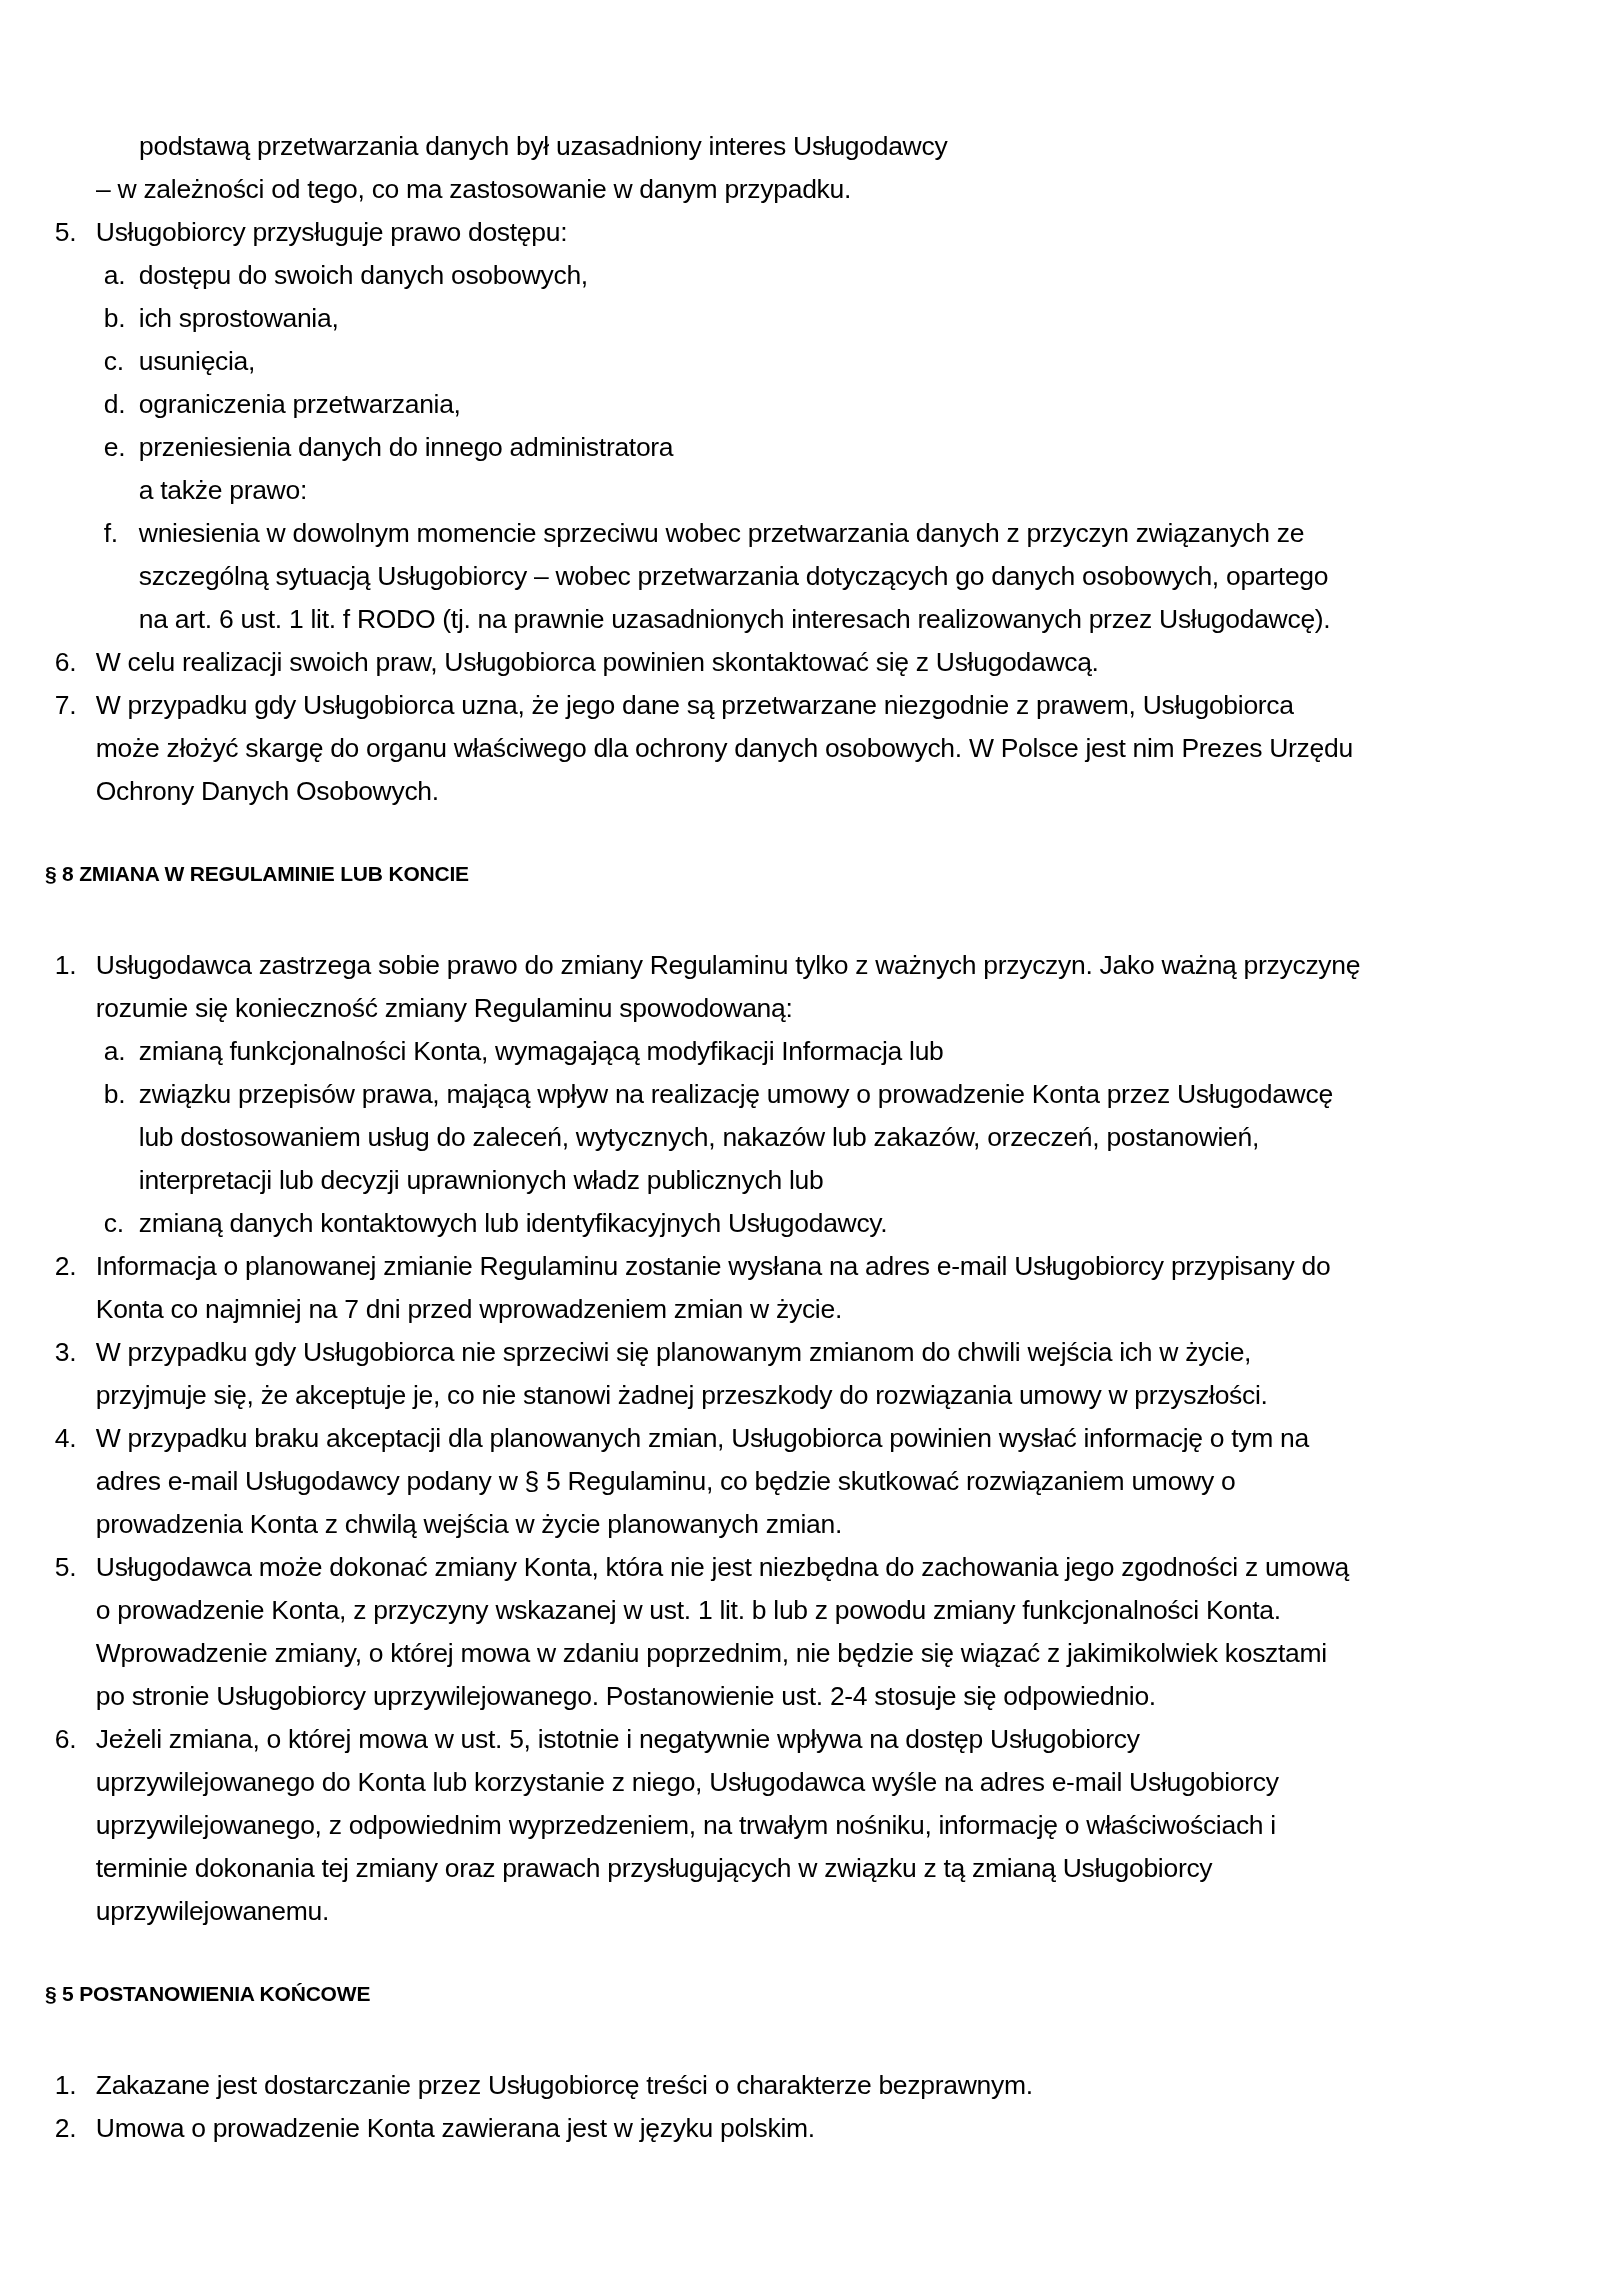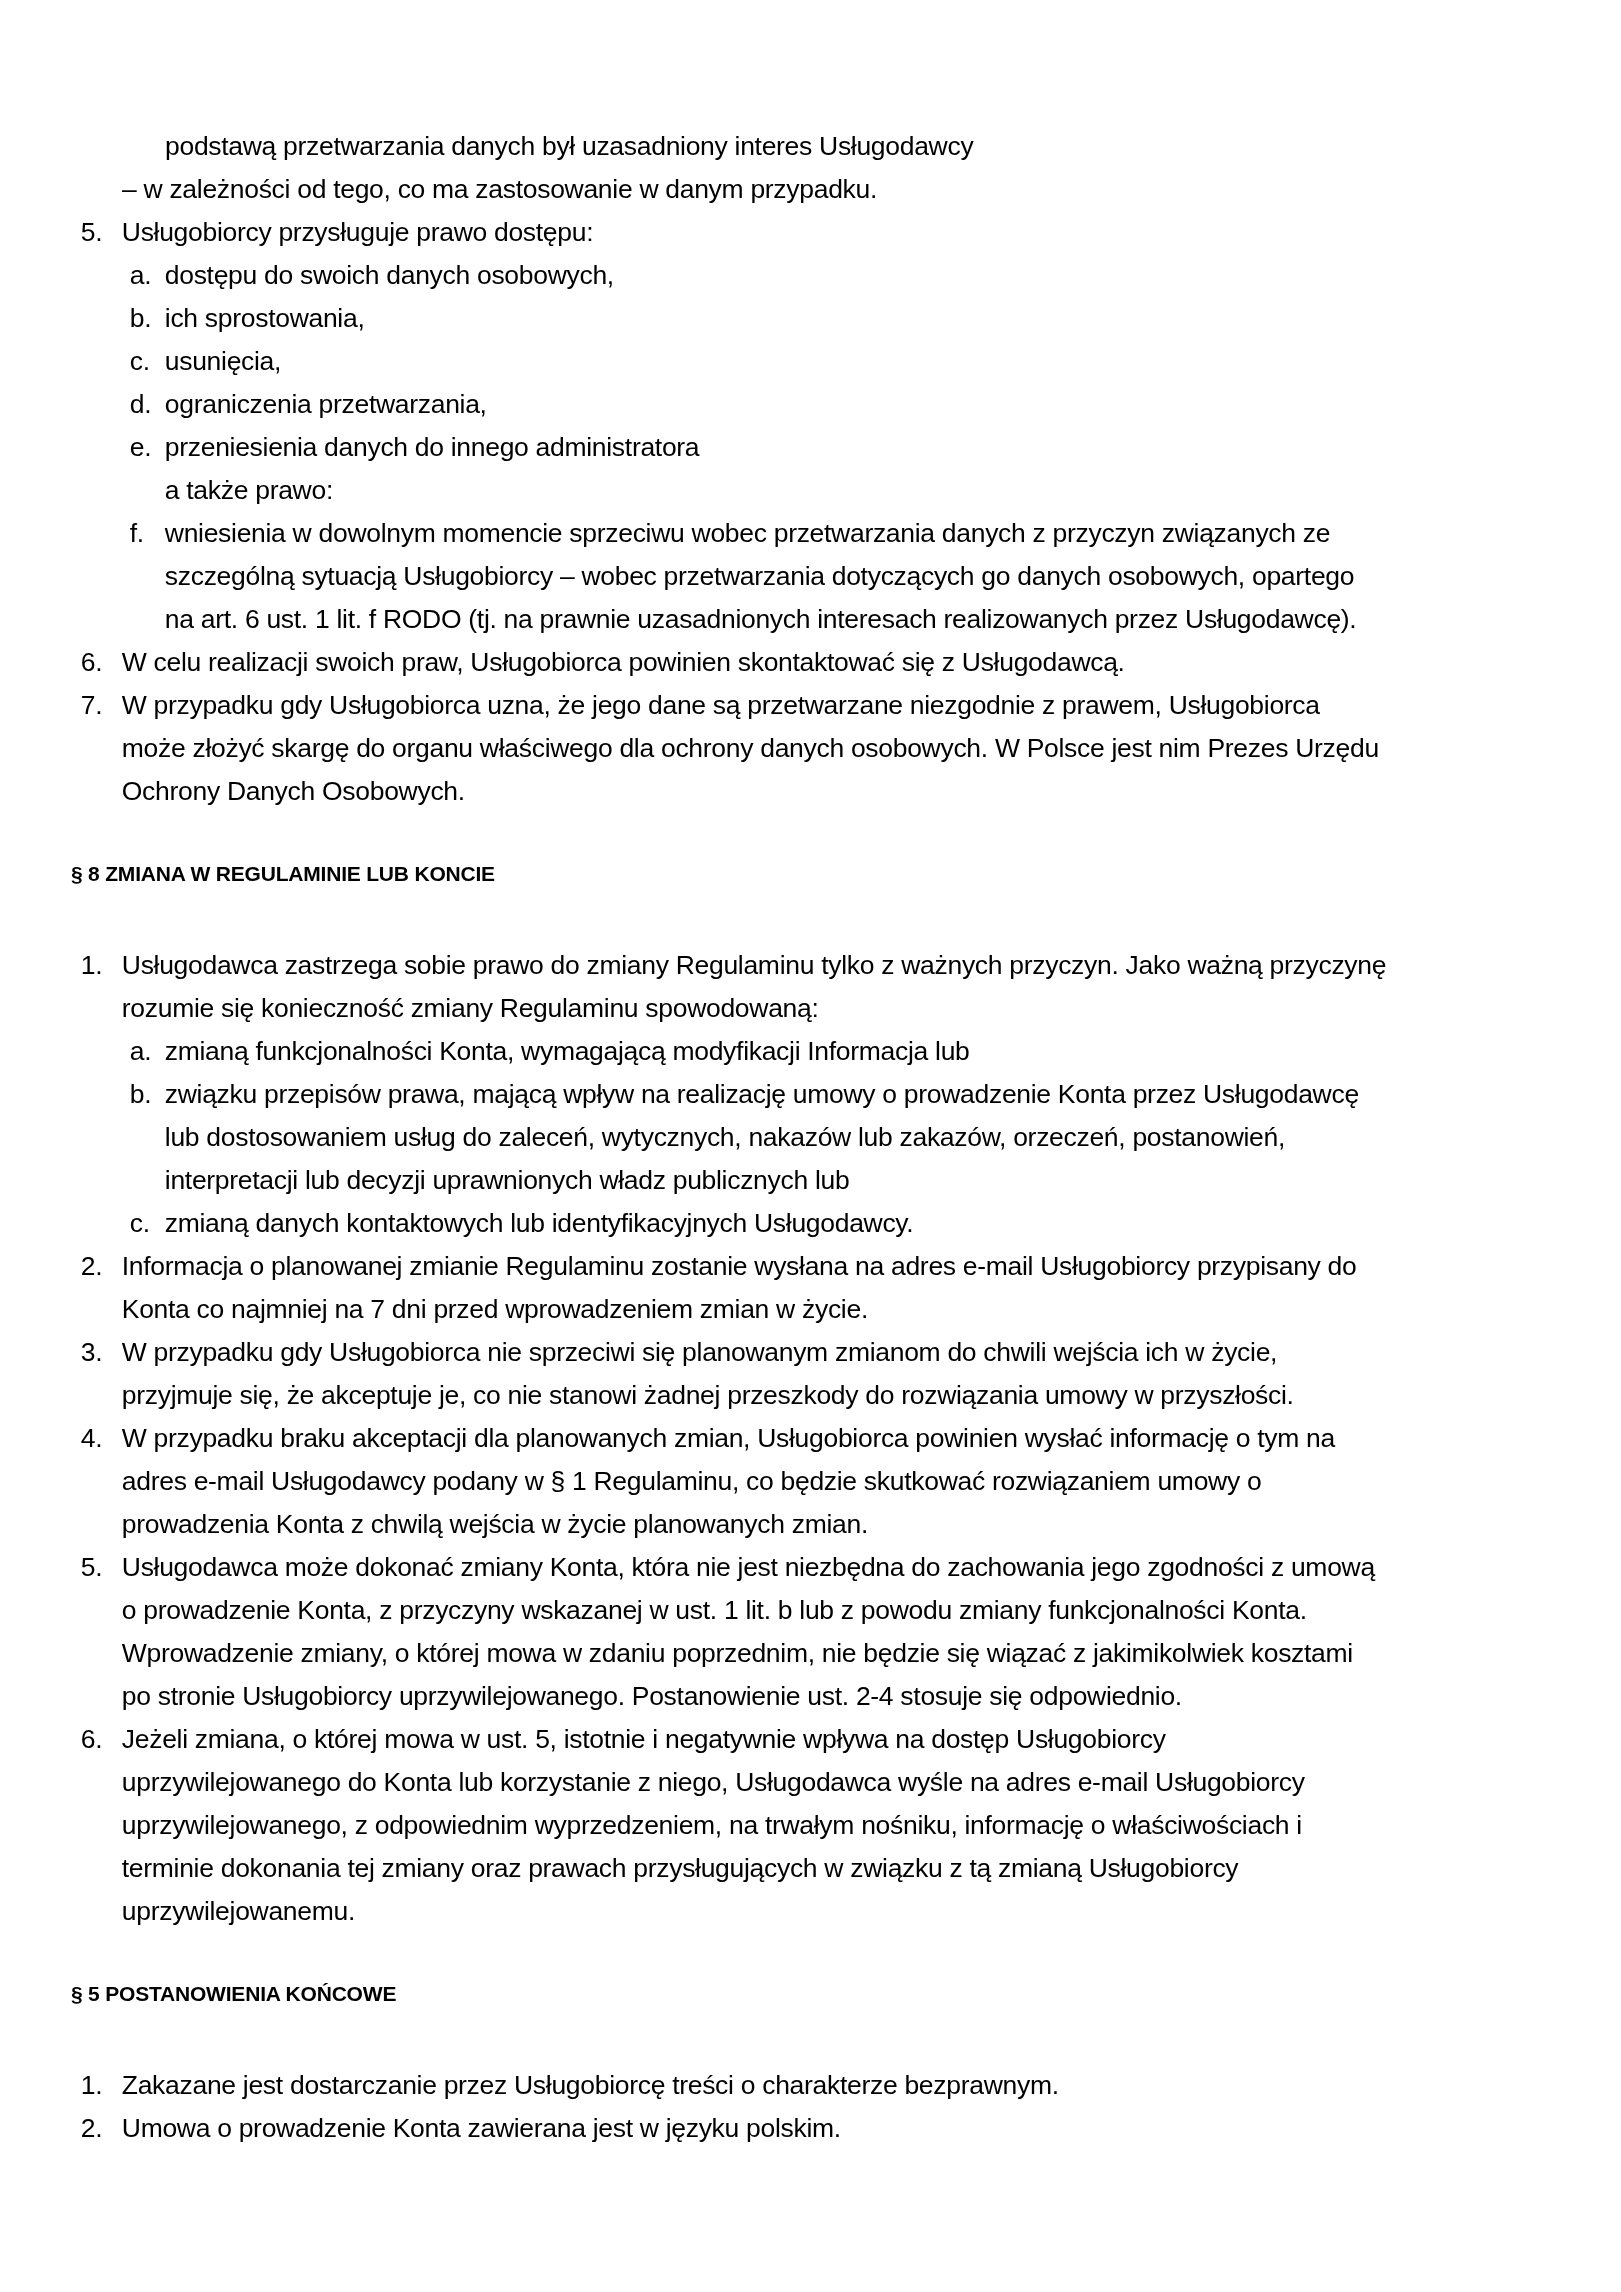--- a/index.html
+++ b/index.html
@@ -1,20 +1,20 @@
 <!DOCTYPE html>
 <html><head>
 <meta charset="utf-8">
 <style>
   * { margin:0; padding:0; box-sizing:border-box; }
   html,body { background:#ffffff; }
   body { width:1621px; height:2293px; font-family:"Liberation Sans", sans-serif; color:#000; }
   .page {
     width:1621px; height:2293px;
-    padding:125px 94px 0 71px;
+    padding:125px 94px 0 45px;
     font-size:26.5px; line-height:43px; letter-spacing:-0.3px;
     overflow:hidden;
   }
   .hang-sub  { margin-left:94px; white-space:pre-line; }
   .hang-main { margin-left:51px; white-space:pre-line; }
   .row  { display:flex; align-items:flex-start; }
   .row > .marker { flex:0 0 41px; margin-left:9.8px; }
   .row > .body   { flex:1 1 auto; white-space:pre-line; }
   .subrow { display:flex; align-items:flex-start; }
   .subrow > .marker { flex:0 0 35px; margin-left:7.8px; }
@@ -115,21 +115,21 @@
 
     <div class="row">
       <span class="marker">3.</span>
       <div class="body">W przypadku gdy Usługobiorca nie sprzeciwi się planowanym zmianom do chwili wejścia ich w życie,
 przyjmuje się, że akceptuje je, co nie stanowi żadnej przeszkody do rozwiązania umowy w przyszłości.</div>
     </div>
 
     <div class="row">
       <span class="marker">4.</span>
       <div class="body">W przypadku braku akceptacji dla planowanych zmian, Usługobiorca powinien wysłać informację o tym na
-adres e-mail Usługodawcy podany w § 1 Regulaminu, co będzie skutkować rozwiązaniem umowy o
+adres e-mail Usługodawcy podany w § 5 Regulaminu, co będzie skutkować rozwiązaniem umowy o
 prowadzenia Konta z chwilą wejścia w życie planowanych zmian.</div>
     </div>
 
     <div class="row">
       <span class="marker">5.</span>
       <div class="body">Usługodawca może dokonać zmiany Konta, która nie jest niezbędna do zachowania jego zgodności z umową
 o prowadzenie Konta, z przyczyny wskazanej w ust. 1 lit. b lub z powodu zmiany funkcjonalności Konta.
 Wprowadzenie zmiany, o której mowa w zdaniu poprzednim, nie będzie się wiązać z jakimikolwiek kosztami
 po stronie Usługobiorcy uprzywilejowanego. Postanowienie ust. 2-4 stosuje się odpowiednio.</div>
     </div>

